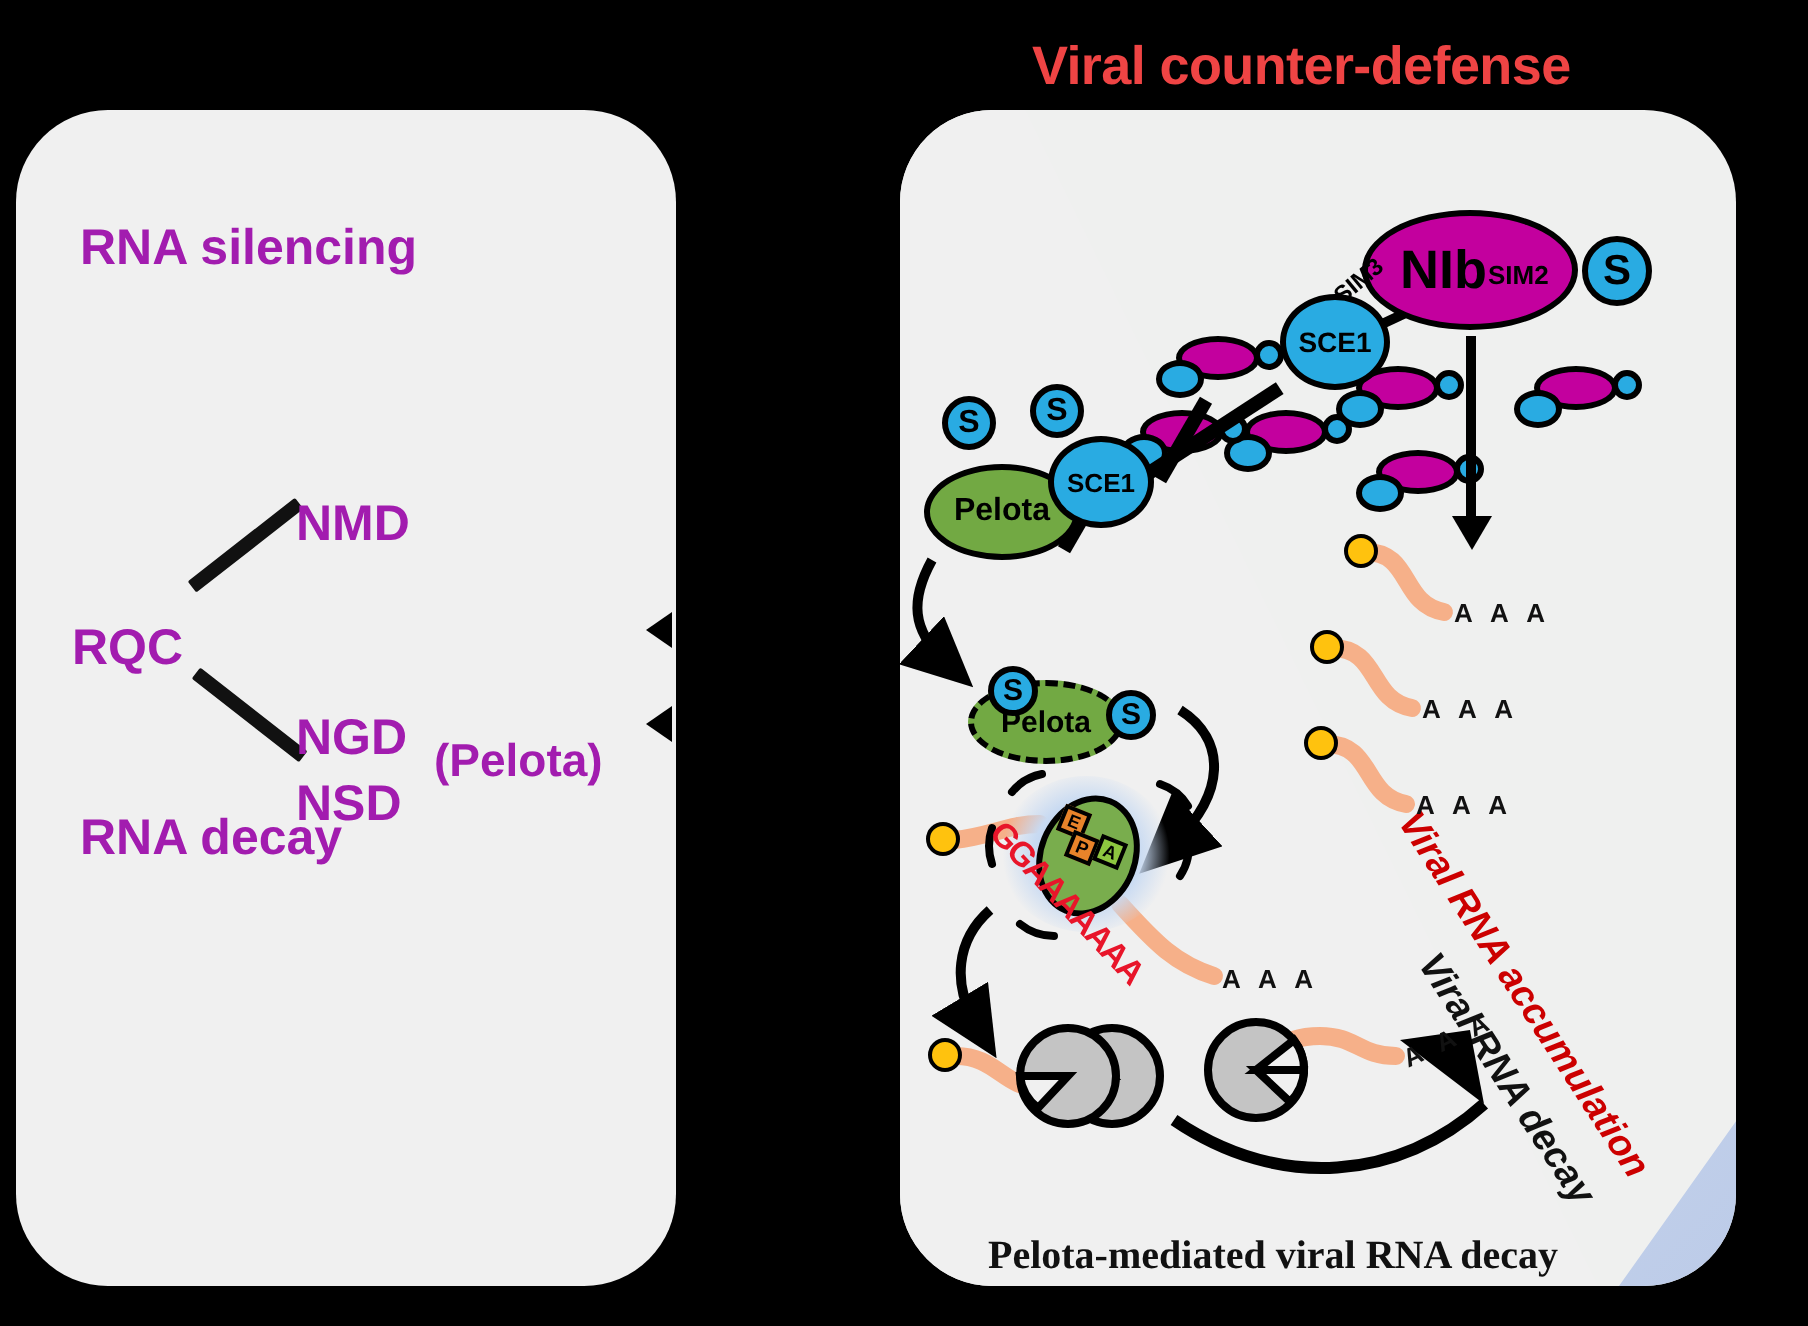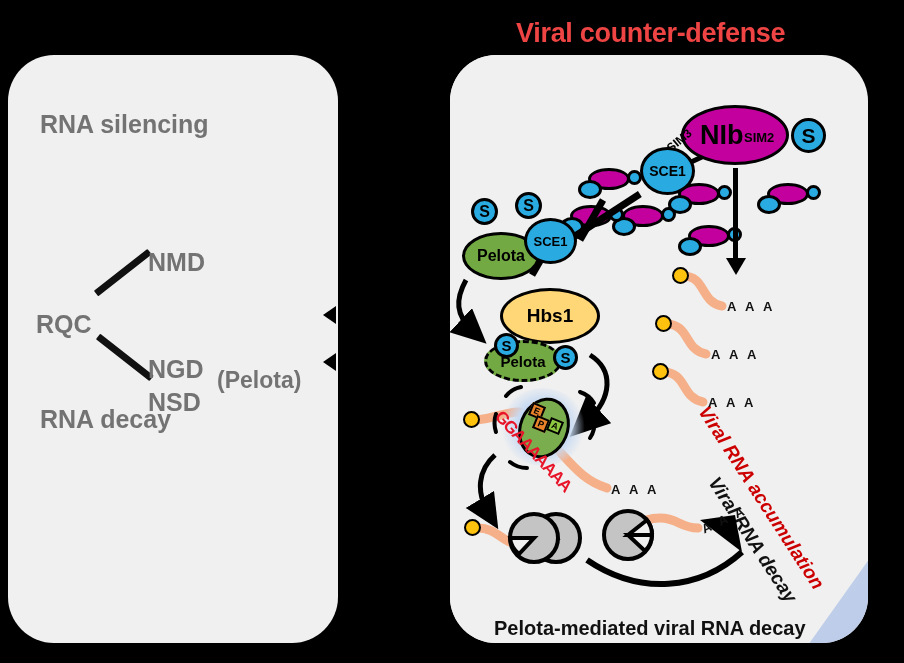--- a/index.html
+++ b/index.html
@@ -4,21 +4,21 @@
 <style>
   html,body{margin:0;padding:0;background:#000;}
   body{width:904px;height:663px;overflow:hidden;font-family:"Liberation Sans",sans-serif;}
   #root{position:relative;width:904px;height:663px;background:#000;}
 
   .panel{position:absolute;}
 
   
   #left-panel{left:8px;top:55px;width:330px;height:588px;background:#f0f0f0;
               border-radius:46px;}
-  .lbl{position:absolute;font-weight:bold;color:#737373;white-space:nowrap;}
+  .lbl{position:absolute;font-weight:bold;color:#a21caf;white-space:nowrap;}
   #lbl-rna-silencing{left:32px;top:55px;font-size:25px;}
   #lbl-rqc{left:28px;top:255px;font-size:25px;}
   #lbl-nmd{left:140px;top:193px;font-size:25px;}
   #lbl-ngd{left:140px;top:300px;font-size:25px;}
   #lbl-nsd{left:140px;top:333px;font-size:25px;}
   #lbl-pelota-paren{left:209px;top:312px;font-size:23px;}
   #lbl-rna-decay{left:32px;top:350px;font-size:25px;}
   #lbl-rna-mod{left:32px;top:455px;font-size:25px;}
   #lbl-others{left:32px;top:555px;font-size:25px;}
 
@@ -43,21 +43,21 @@
      clip-path:polygon(14% 0%, 100% 0%, 100% 86%, 86% 100%, 100% 100%, 100% 0%);
   }
   #panel-white-fill{position:absolute;inset:0;background:#f0f0f0;
      clip-path:polygon(0 0, 15% 0, 83.5% 100%, 0 100%);
   }
 
   .r-title{position:absolute;font-weight:bold;color:#ef4444;white-space:nowrap;}
   #title-counter-defense{left:516px;top:18px;font-size:27px;letter-spacing:-.3px;}
   #title-nib-decoy{left:508px;top:60px;font-size:21px;}
   #label-bottom-caption{position:absolute;left:494px;top:617px;font-size:20px;
-     font-weight:bold;color:#111;white-space:nowrap;}
+     font-weight:bold;color:#111;white-space:nowrap;font-family:Liberation Serif, serif;}
 
   
   .diag{position:absolute;font-weight:bold;white-space:nowrap;
         transform-origin:0 0;}
   #diag-accumulation{left:712px;top:402px;font-size:19px;color:#cc0000;
         transform:rotate(57deg);font-style:italic;}
   #diag-decay{left:722px;top:473px;font-size:19px;color:#111;
         transform:rotate(57deg);font-style:italic;}
 
   
@@ -222,21 +222,20 @@
 
   <div id="arrow-down-nib"></div>
   <div id="arrow-down-nib-head"></div>
 
   <div class="node ell" id="node-s-free-1">S</div>
   <div class="node ell" id="node-s-free-2">S</div>
 
   <div class="node ell" id="node-pelota-top">Pelota</div>
   <div class="node ell" id="node-sce1-mid">SCE1</div>
 
-  <div class="node ell" id="node-hbs1">Hbs1</div>
   <div class="node ell" id="node-pelota-bot">Pelota</div>
   <div class="node ell" id="node-s-pel-l">S</div>
   <div class="node ell" id="node-s-pel-r">S</div>
 
   <svg width="904" height="663" style="position:absolute;left:0;top:0;pointer-events:none;">
     <defs>
       <marker id="ah" markerWidth="7" markerHeight="7" refX="3" refY="3.2" orient="auto">
         <path d="M0,0 L7,3.2 L0,6.6 Z" fill="#000"></path>
       </marker>
       <marker id="ah2" markerWidth="8" markerHeight="8" refX="3" refY="3.6" orient="auto">

